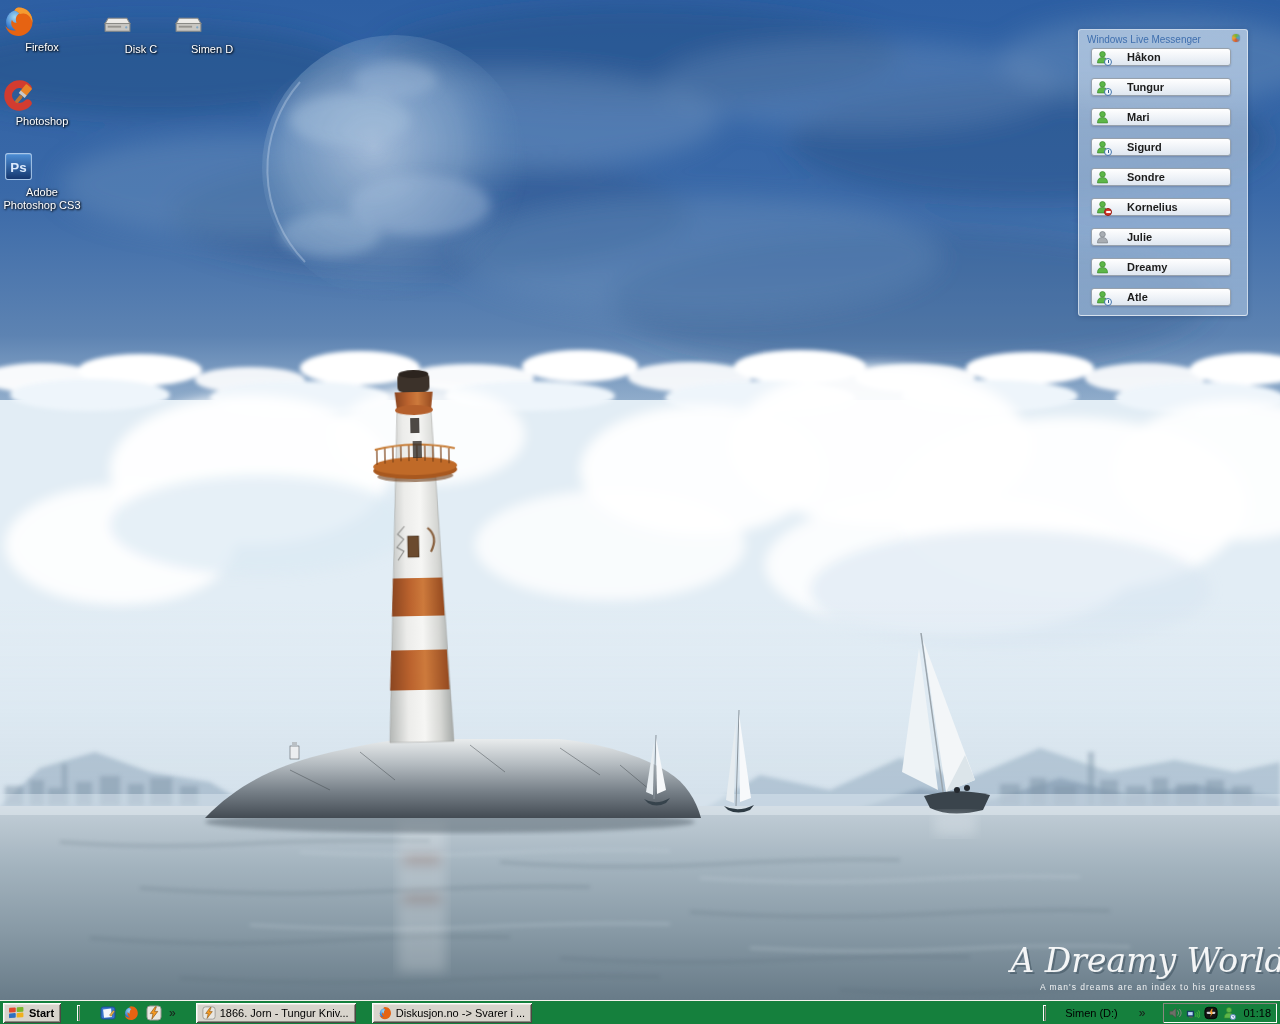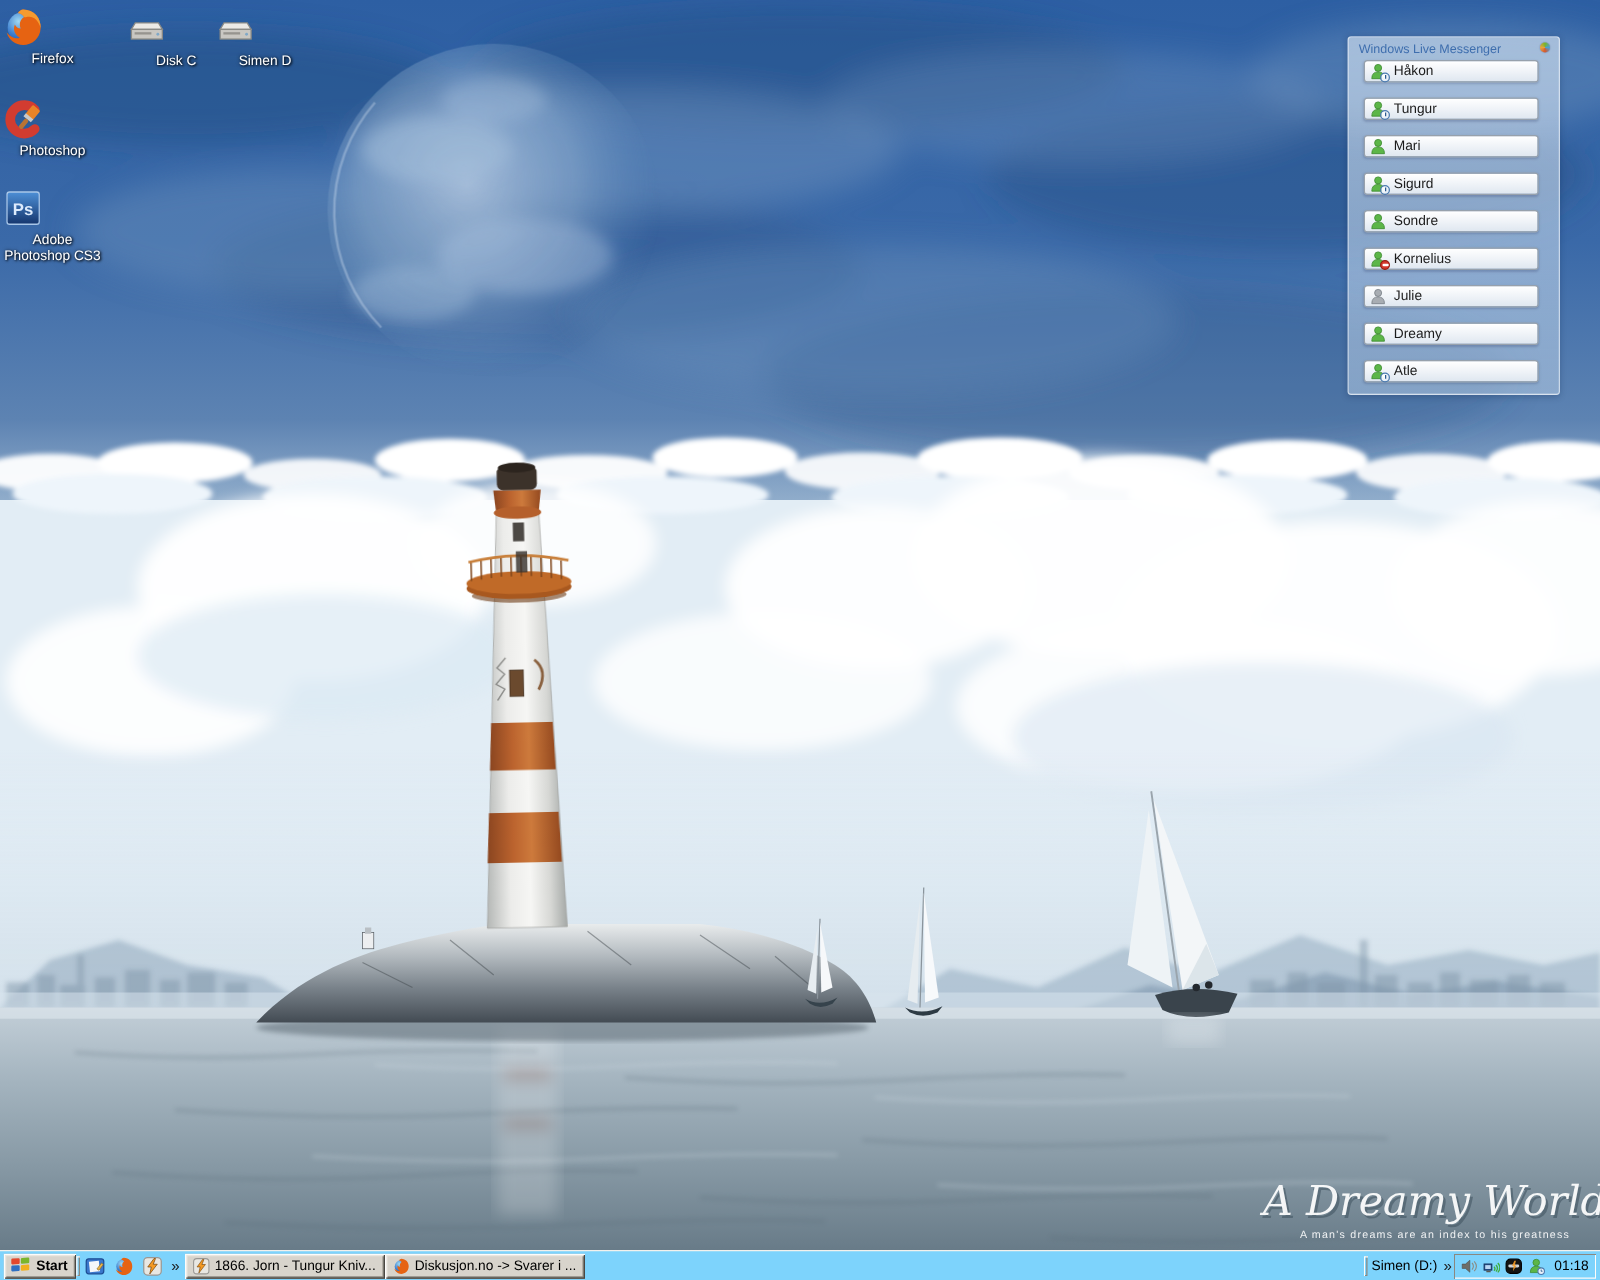--- a/index.html
+++ b/index.html
@@ -20,41 +20,41 @@
 
   
   .gadget { position:absolute; left:1078px; top:29px; width:170px; height:287px;
             background:linear-gradient(180deg, rgba(222,234,246,.62), rgba(196,216,236,.48));
             border:1px solid rgba(255,255,255,.55); border-radius:3px;
             box-shadow:0 1px 5px rgba(10,30,70,.25); }
   .gadget-title { font-size:10px; color:#3f6fae; padding:4px 8px 3px 8px; }
   .gadget-logo { position:absolute; top:4px; right:7px; width:8px; height:8px; border-radius:50%;
                  background:conic-gradient(#77b529,#4aa0d5,#d6572c,#e8a33d,#77b529);
                  box-shadow:0 0 1px rgba(0,0,60,.5); }
-  .contact { height:18px; margin:0 16px 12px 12px; display:flex; align-items:center; gap:5px;
+  .contact { height:18px; margin:0 16px 12px 12px; display:flex; align-items:center; gap:17px;
              background:linear-gradient(180deg,#ffffff,#eef2f7 55%,#dfe7f0);
              border:1px solid #97a1ac; border-radius:3px; padding-left:3px;
-             box-shadow:inset 0 1px 0 #fff, 0 1px 2px rgba(0,0,50,.18); cursor:pointer; }
+             box-shadow:inset 0 1px 0 #fff, 0 1px 2px rgba(0,0,50,.18); cursor:pointer;font-weight:bold; }
   .buddy { position:relative; width:15px; height:15px; flex:0 0 15px; }
   .buddy svg { width:15px; height:15px; display:block; fill:#5cb648; stroke:#3c8a2e; stroke-width:.7; }
   .contact[data-status="offline"] .buddy svg { fill:#a8adb3; stroke:#787f86; }
   .badge { display:none; position:absolute; width:8px; height:8px; border-radius:50%;
            right:-2px; bottom:-1px; }
   .badge.clock { background:radial-gradient(circle at 35% 35%, #ffffff, #d9e6f2); border:1px solid #4a7ab0; }
   .badge.clock::before { content:""; position:absolute; left:3px; top:1.5px; width:1px; height:3px; background:#2a5a90; }
   .badge.busy  { background:#d6382e; border:1px solid #951c12; }
   .badge.busy::before { content:""; position:absolute; left:1.2px; top:2.8px; width:4.6px; height:1.6px; background:#fff; border-radius:1px; }
   .contact[data-status="away"] .badge.clock { display:block; }
   .contact[data-status="busy"] .badge.busy { display:block; }
   .cname { font-size:11px; color:#1c1c1c; white-space:nowrap; }
 
   
   .taskbar { position:absolute; left:0; top:1000px; width:1280px; height:24px;
-             background:#7dd3fc; border-top:1px solid #f3f1ec; display:flex; align-items:center;
-             padding:0 3px; gap:0; }
+             background:#15803d; border-top:1px solid #f3f1ec; display:flex; align-items:center;
+             padding:0 3px; gap:16px; }
   .btn3d { background:#d8d4cc; border:none; height:20px; display:flex; align-items:center; gap:4px;
            padding:0 6px; font-family:inherit; font-size:11px; color:#000; cursor:pointer;
            box-shadow:inset 1px 1px 0 #fdfcfa, inset -1px -1px 0 #4a4742,
                       inset 2px 2px 0 #eae7e0, inset -2px -2px 0 #8b8880; }
   .start-btn { font-weight:bold; padding:0 7px 0 5px; }
   .start-btn svg { width:17px; height:14px; }
   .grip { width:3px; height:16px; box-shadow:inset 1px 1px 0 #fdfcfa, inset -1px -1px 0 #8b8880; cursor:grab; }
   .qlaunch { display:flex; align-items:center; gap:3px; padding:0 2px; }
   .ql-btn { width:20px; height:20px; background:transparent; border:none; padding:1px; cursor:pointer; display:flex; align-items:center; justify-content:center; }
   .ql-btn svg { width:16px; height:16px; display:block; }

